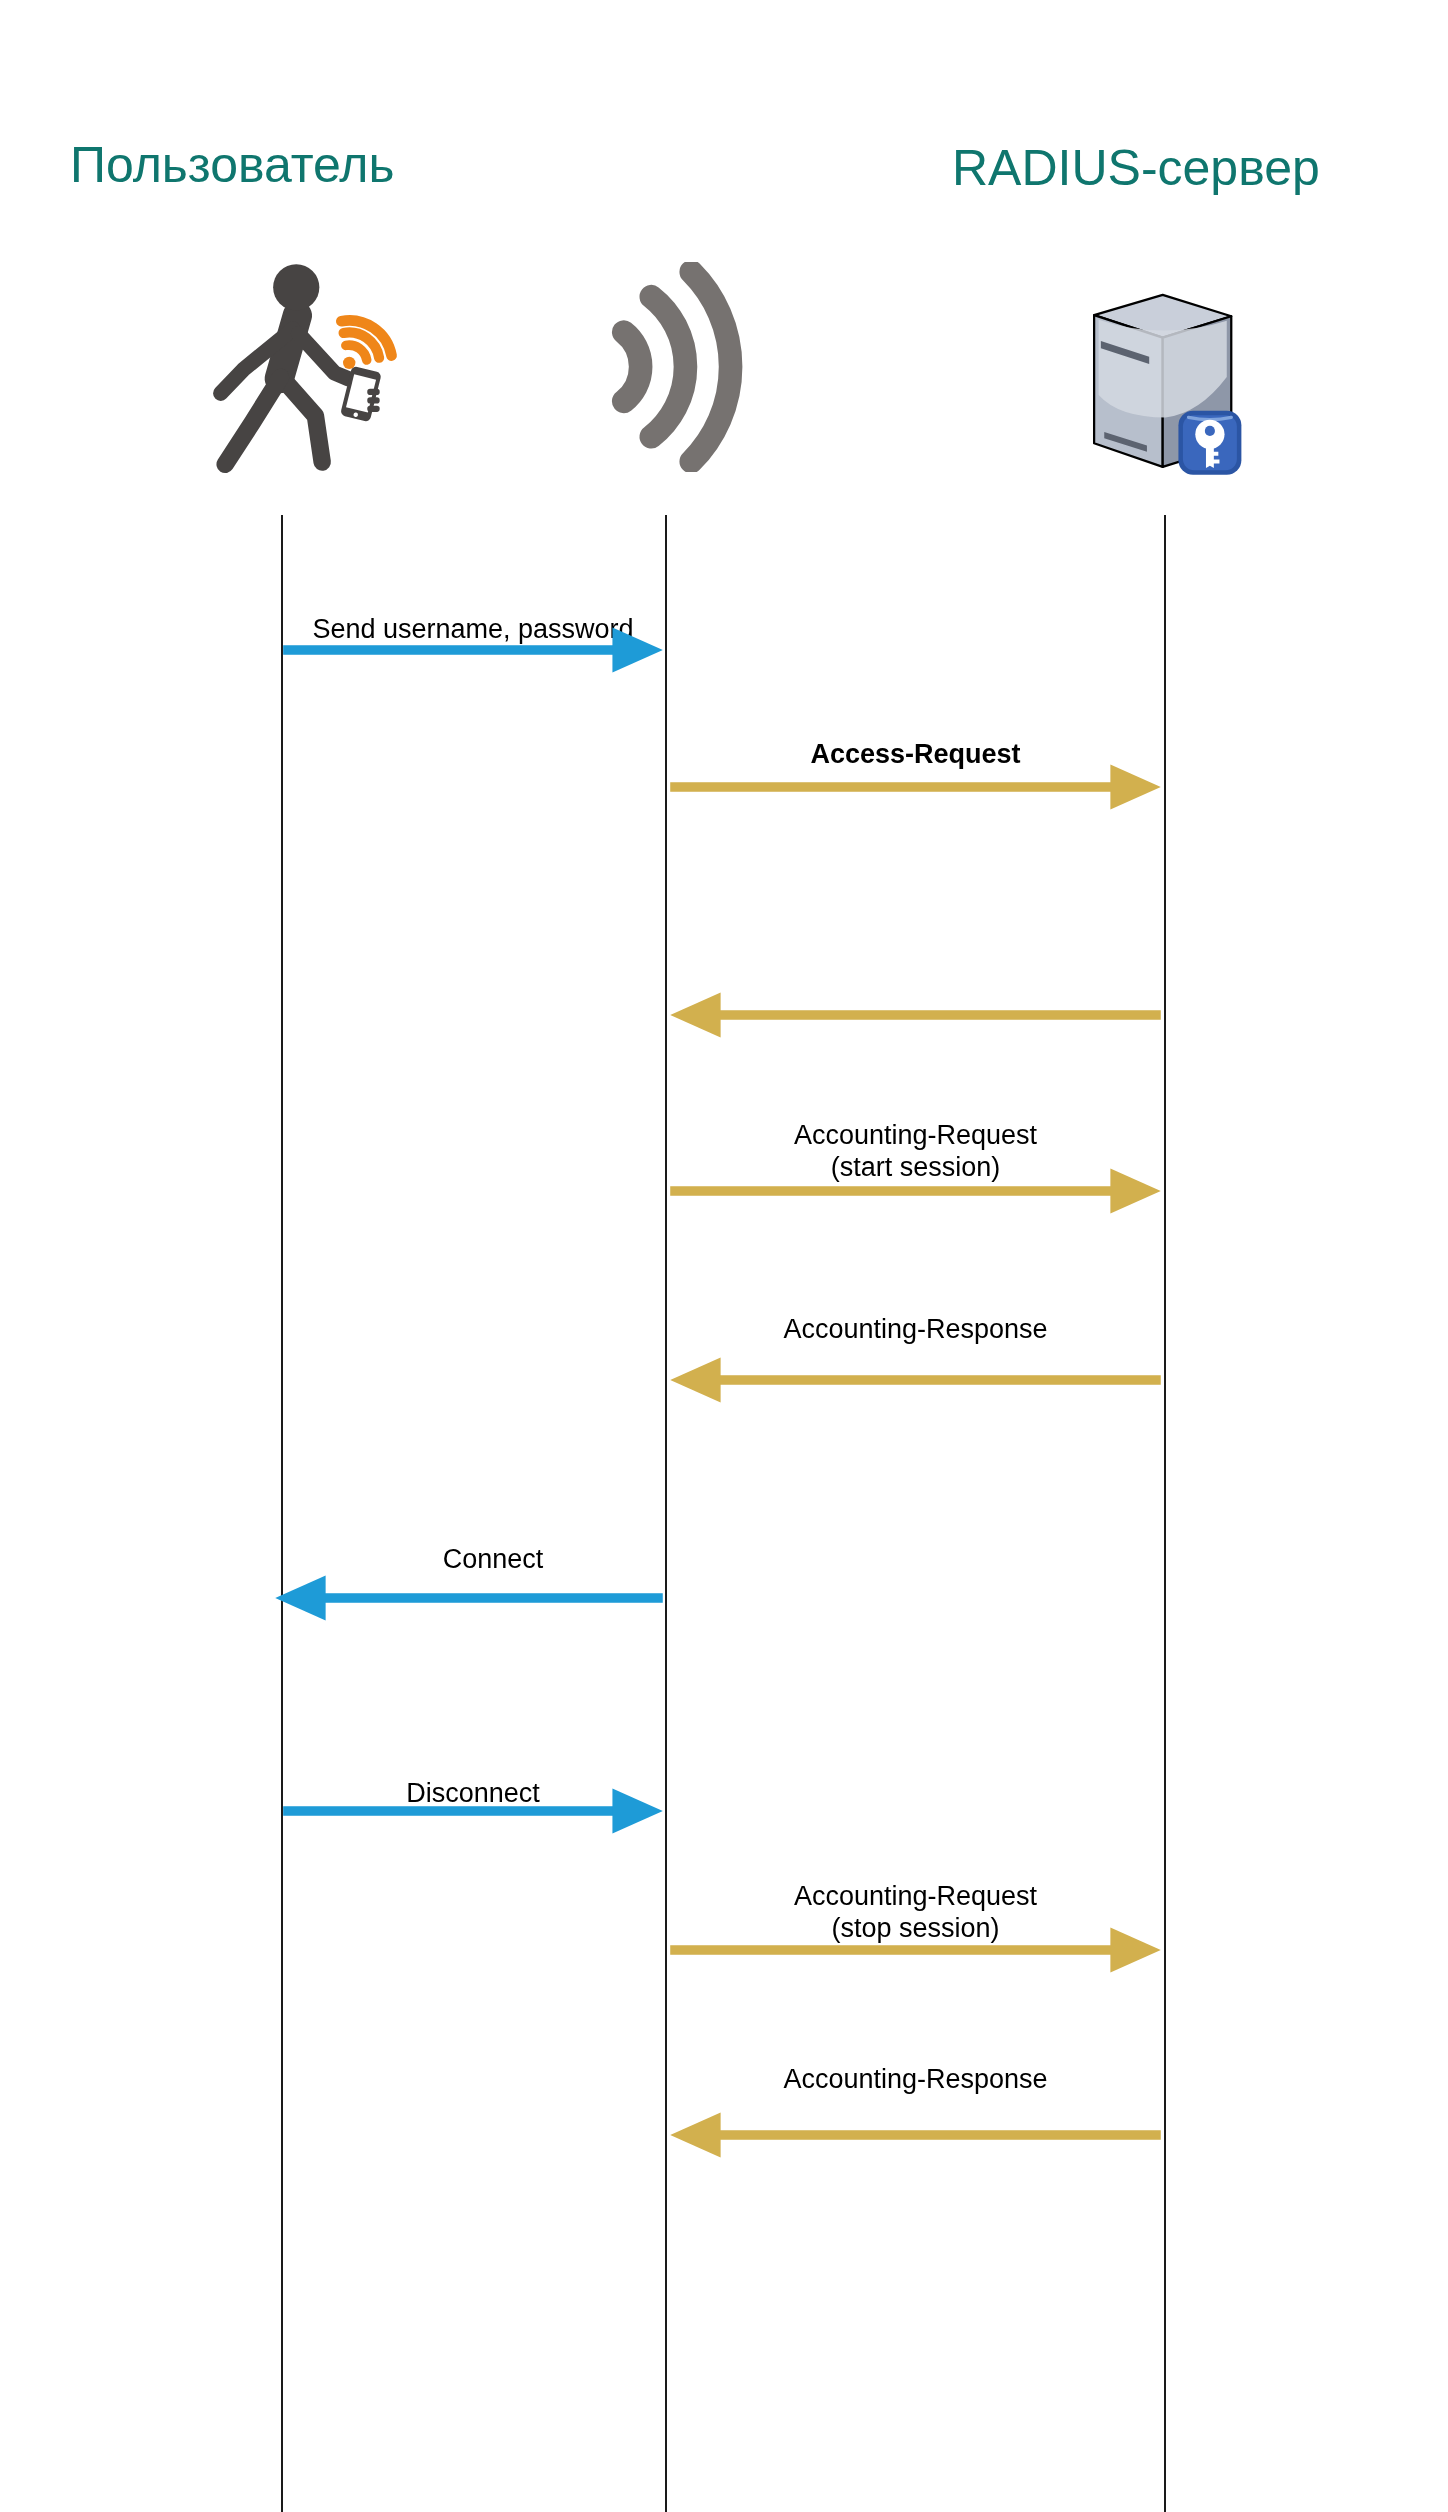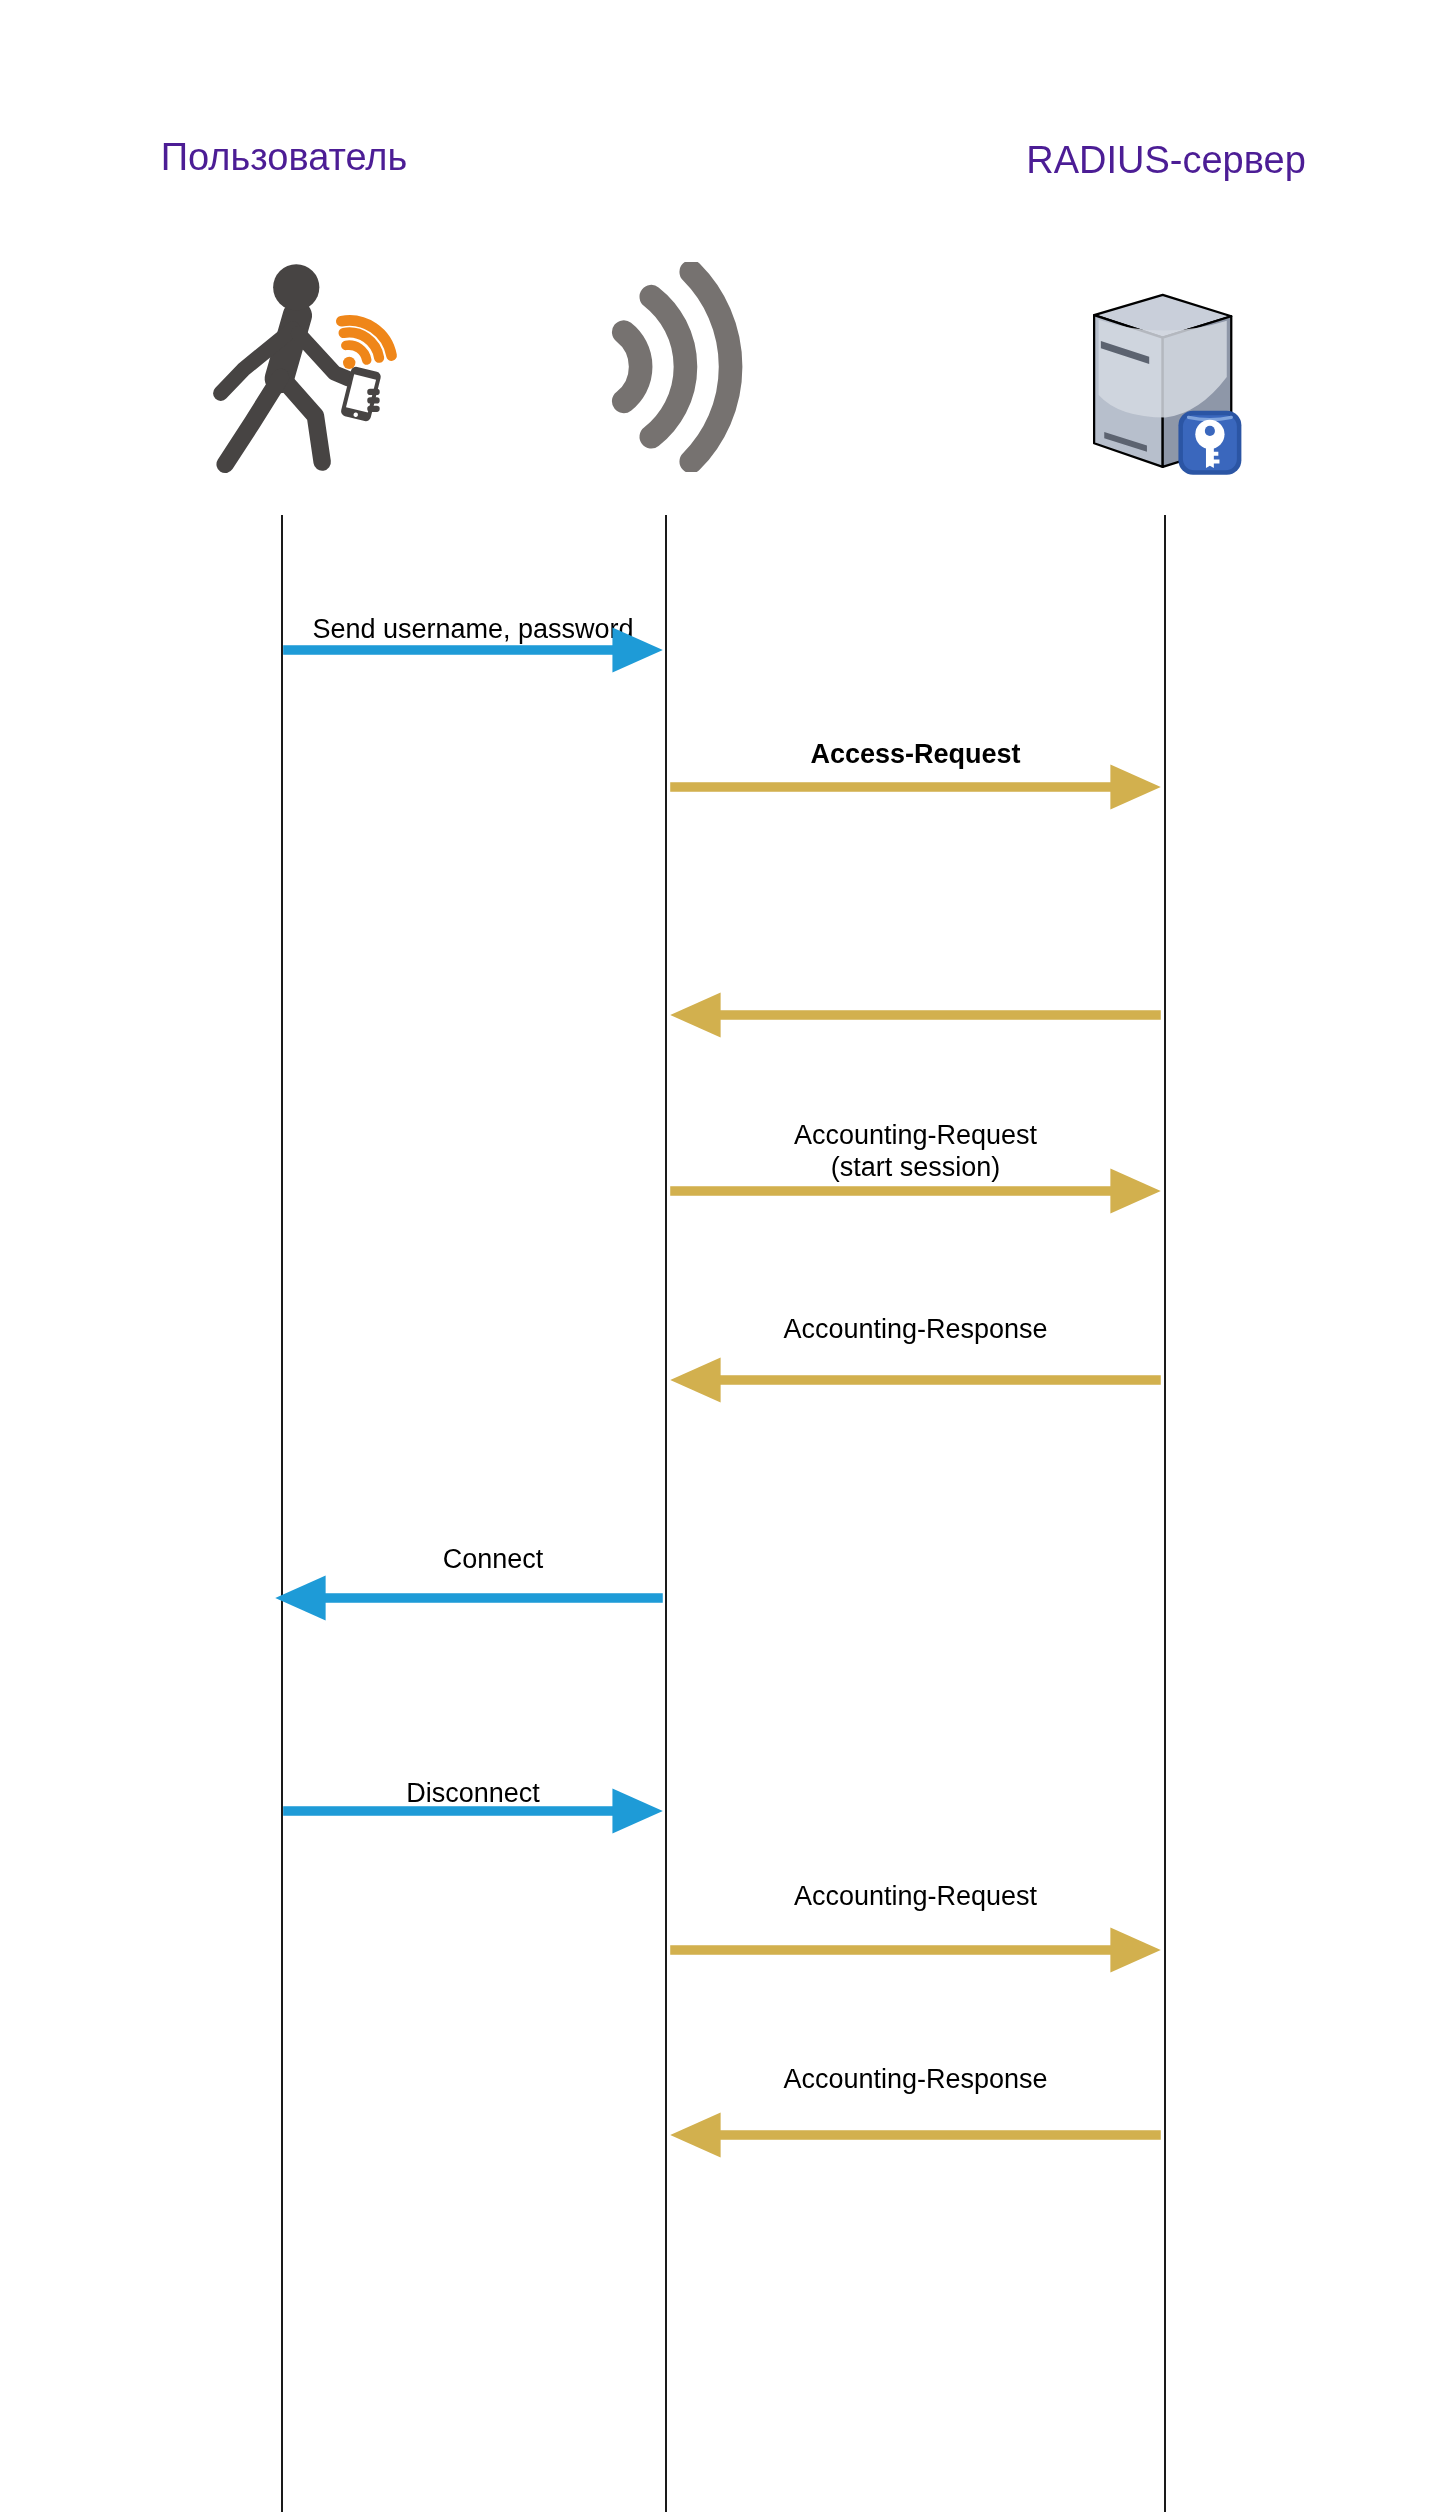--- a/index.html
+++ b/index.html
@@ -7,23 +7,22 @@
     position:relative;
     width:1449px;
     height:2512px;
     background:#ffffff;
     font-family:"Liberation Sans", sans-serif;
     overflow:hidden;
   }
   .actor-label{
     position:absolute;
     width:428px;
-    text-align:center;
-    font-size:38px;
-    color:#4c1d95;
+    font-size:50px;
+    color:#0f766e;
     letter-spacing:0px;
     white-space:nowrap;
   }
   .lifeline{
     position:absolute;
     width:2.3px;
     background:#1a1a1a;
     top:515px;
     height:1997px;
   }
@@ -192,20 +191,21 @@
   <div class="arrow" style="left:282px;top:1783px;">
     <svg width="382" height="56" viewBox="0 0 678 100">
         <g fill="#1e9bd7">
       <rect x="0" y="41.5" width="598" height="17"></rect>
           <polygon points="588,10 678,50 588,90"></polygon>
     </g>
       </svg>
   </div>
 
   <div class="msg-label" style="left:669px;width:493px;top:1880px;">Accounting-Request</div>
+  <div class="msg-label" style="left:669px;width:493px;top:1912px;">(stop session)</div>
   <div class="arrow" style="left:669px;top:1922px;">
     <svg width="493" height="56" viewBox="0 0 876 100">
         <g fill="#d2b04e">
       <rect x="0" y="41.5" width="796" height="17"></rect>
           <polygon points="786,10 876,50 786,90"></polygon>
     </g>
       </svg>
   </div>
 
   <div class="msg-label" style="left:669px;width:493px;top:2063px;">Accounting-Response</div>

